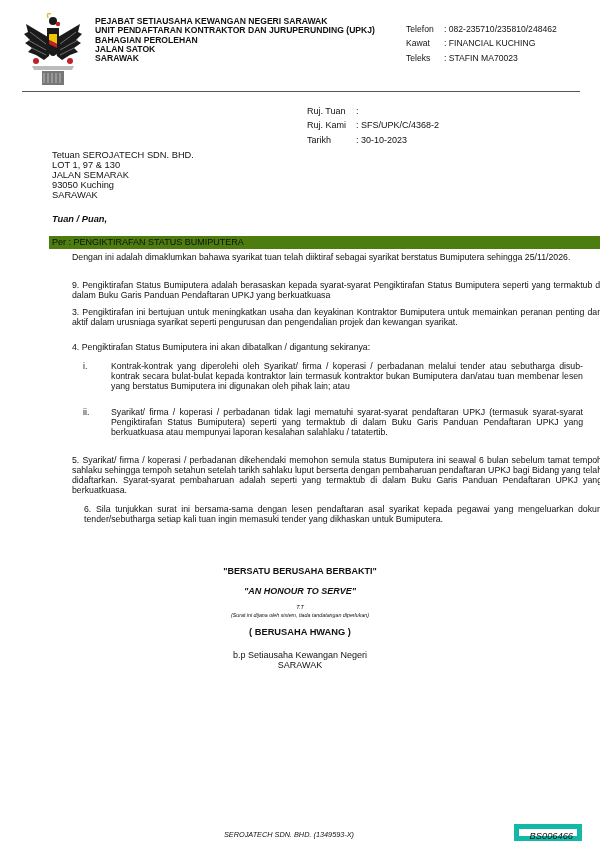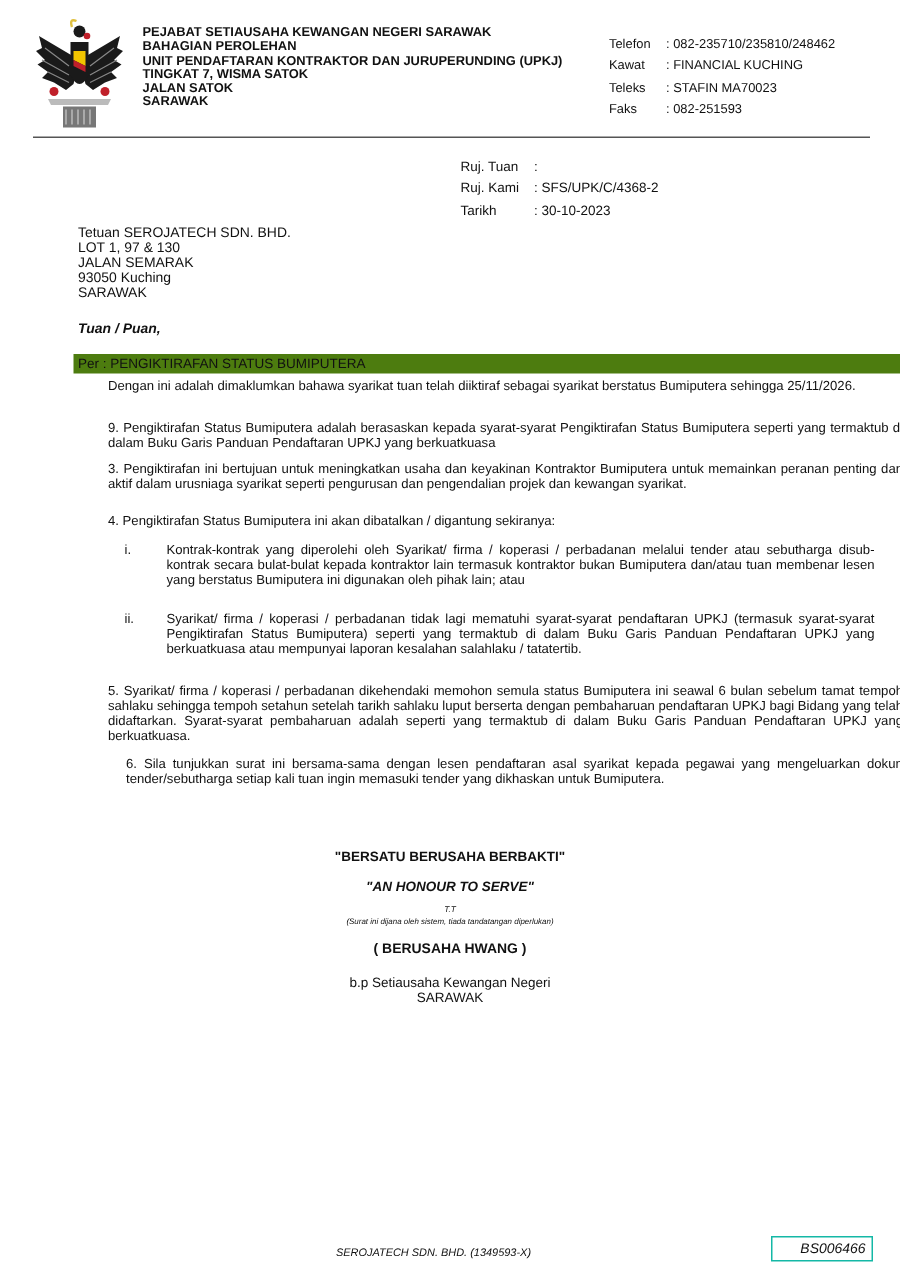--- a/index.html
+++ b/index.html
@@ -39,21 +39,21 @@
   .center { left: 0; width: 600px; text-align: center; }
   .motto1 { top: 566px; font-size: 9px; font-weight: bold; }
   .motto2 { top: 586px; font-size: 9px; font-weight: bold; font-style: italic; }
   .tt { top: 604px; font-size: 5.5px; font-style: italic; }
   .tt-note { top: 612px; font-size: 5.3px; font-style: italic; }
   .signer { top: 627px; font-size: 9.3px; font-weight: bold; }
   .bp { top: 650px; font-size: 9px; line-height: 10px; }
 
   
   .footer-co { left: 224px; top: 830px; font-size: 7.3px; font-style: italic; white-space: nowrap; }
-  .serial { left: 514px; top: 824px; width: 68px; height: 17px; border: 1px solid #14b8a6;
+  .serial { left: 514px; top: 824px; width: 68px; height: 17px; border: 5px solid #14b8a6;
             box-sizing: border-box; font-size: 9.3px; font-style: italic; text-align: right;
             padding-right: 4px; line-height: 15px; }
 </style>
 </head>
 <body>
 
 <div class="abs logo">
   <svg width="62" height="78" viewBox="0 0 62 78">
 
     <path d="M31 30 L4 14 L6 22 L2 24 L8 30 L3 33 L10 38 L6 42 L14 45 L22 50 L27 46 Z" fill="#1a1a1a"></path>
@@ -74,43 +74,38 @@
 
     <path d="M10 56 L52 56 L50 60 L12 60 Z" fill="#bbb"></path>
 
     <rect x="20" y="61" width="22" height="14" fill="#777"></rect>
     <path d="M22 63 V73 M26 63 V73 M30 63 V73 M34 63 V73 M38 63 V73" stroke="#ccc" stroke-width="0.8"></path>
   </svg>
 </div>
 
 <div class="abs org">
   <div>PEJABAT SETIAUSAHA KEWANGAN NEGERI SARAWAK</div>
+  <div>UNIT PENDAFTARAN KONTRAKTOR DAN JURUPERUNDING (UPKJ)</div>
   <div>BAHAGIAN PEROLEHAN</div>
-  <div>UNIT PENDAFTARAN KONTRAKTOR DAN JURUPERUNDING (UPKJ)</div>
-  <div>TINGKAT 7, WISMA SATOK</div>
   <div>JALAN SATOK</div>
   <div>SARAWAK</div>
 </div>
 
 <div class="abs contact">
   <div class="row">
     <span class="lbl">Telefon</span>
     <span>: 082-235710/235810/248462</span>
   </div>
   <div class="row">
     <span class="lbl">Kawat</span>
     <span>: FINANCIAL KUCHING</span>
   </div>
   <div class="row">
     <span class="lbl">Teleks</span>
     <span>: STAFIN MA70023</span>
-  </div>
-  <div class="row">
-    <span class="lbl">Faks</span>
-    <span>: 082-251593</span>
   </div>
 </div>
 
 <div class="abs hdr-line"></div>
 
 <div class="abs ref">
   <div class="row">
     <span class="lbl">Ruj. Tuan</span>
     <span>:</span>
   </div>

